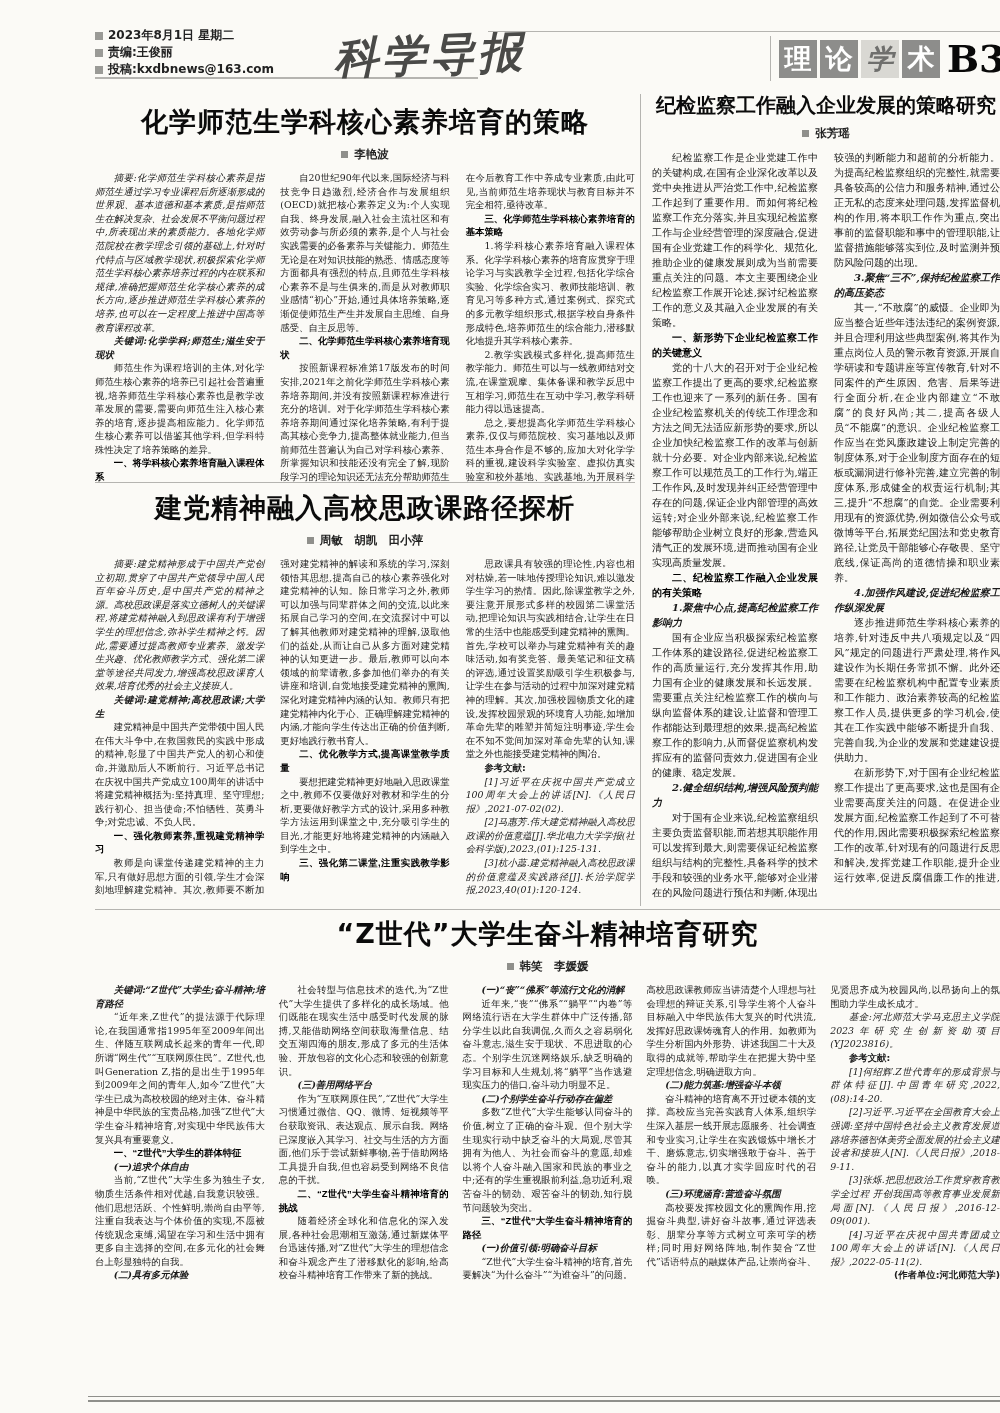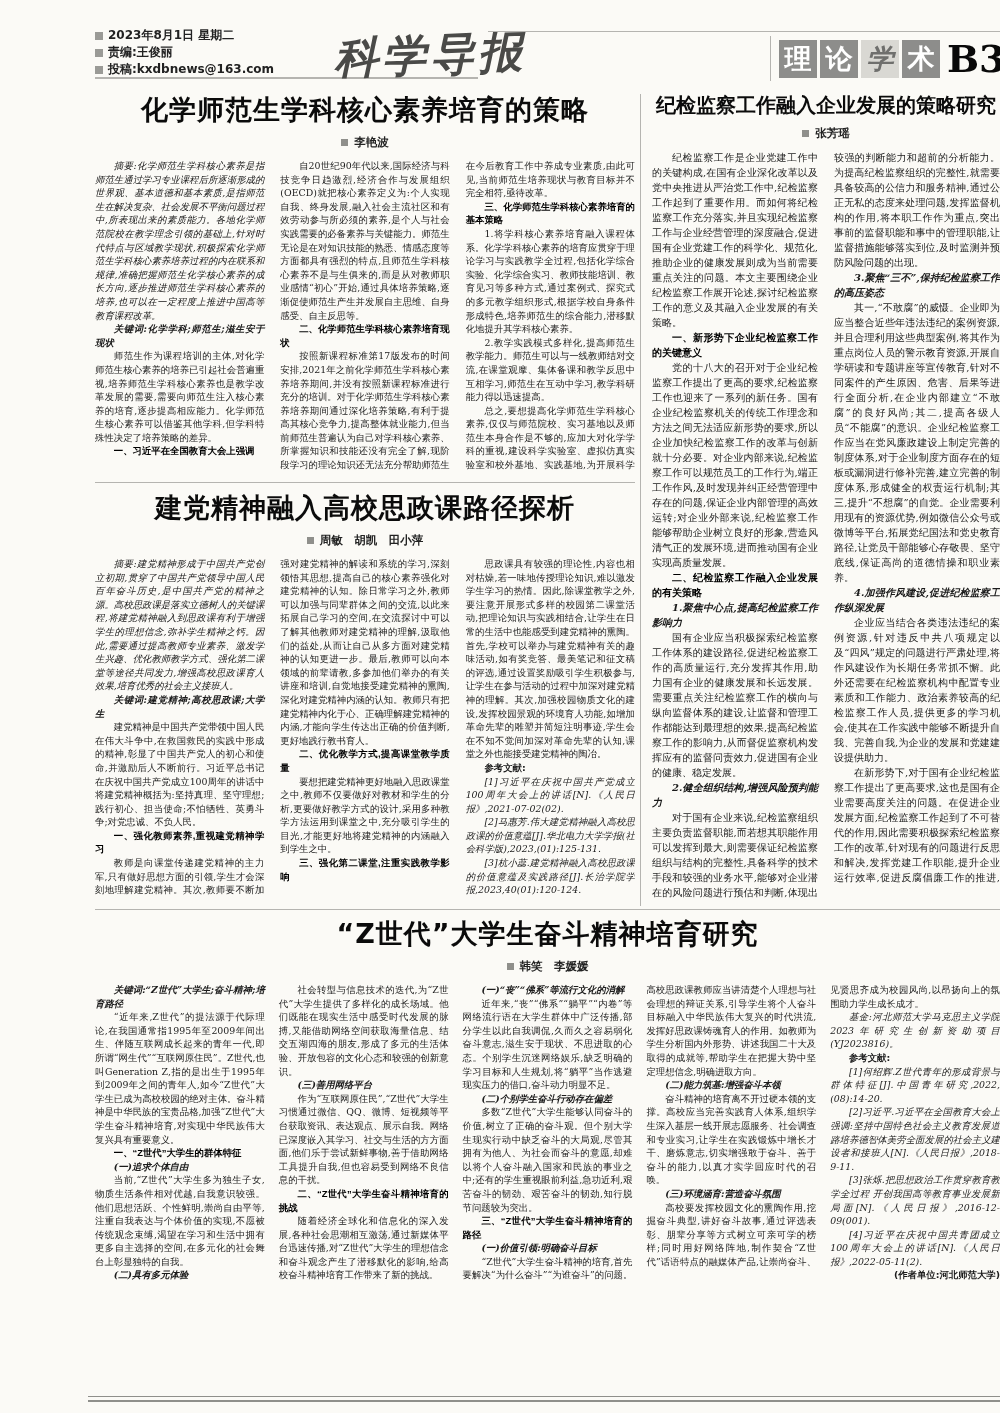--- a/index.html
+++ b/index.html
@@ -77,31 +77,31 @@
   <div class="hdr-vert rule"></div>
 
   <div class="section-flag">
     <span class="flagbox">理</span>
     <span class="flagbox">论</span>
     <span class="flagbox alt">学</span>
     <span class="flagbox">术</span>
     <span class="pageno">B3</span>
   </div>
 
-  <section class="article a1" style="left:95px;top:92px;width:540px;height:388px;">
+  <section class="article a1" style="left:95px;top:104px;width:540px;height:388px;">
     <h1 class="t t1">化学师范生学科核心素养培育的策略</h1>
     <div class="byline">
       <span class="sq"></span>
       <span>李艳波</span>
     </div>
     <div class="body cols3" style="height:322px;">
         <p class="blk abstract">摘要:化学师范生学科核心素养是指师范生通过学习专业课程后所逐渐形成的世界观、基本道德和基本素质,是指师范生在解决复杂、社会发展不平衡问题过程中,所表现出来的素质能力。各地化学师范院校在教学理念引领的基础上,针对时代特点与区域教学现状,积极探索化学师范生学科核心素养培养过程的内在联系和规律,准确把握师范生化学核心素养的成长方向,逐步推进师范生学科核心素养的培养,也可以在一定程度上推进中国高等教育课程改革。</p>
         <p class="blk keywords">关键词:化学学科;师范生;滋生安于现状</p>
         <p class="blk para">师范生作为课程培训的主体,对化学师范生核心素养的培养已引起社会普遍重视,培养师范生学科核心素养也是教学改革发展的需要,需要向师范生注入核心素养的培育,逐步提高相应能力。化学师范生核心素养可以借鉴其他学科,但学科特殊性决定了培养策略的差异。</p>
-        <p class="blk head">一、习近平在全国教育大会上强调</p>
+        <p class="blk head">一、将学科核心素养培育融入课程体系</p>
         <p class="blk para">自20世纪90年代以来,国际经济与科技竞争日趋激烈,经济合作与发展组织(OECD)就把核心素养定义为:个人实现自我、终身发展,融入社会主流社区和有效劳动参与所必须的素养,是个人与社会实践需要的必备素养与关键能力。师范生无论是在对知识技能的熟悉、情感态度等方面都具有强烈的特点,且师范生学科核心素养不是与生俱来的,而是从对教师职业感情“初心”开始,通过具体培养策略,逐渐促使师范生产生并发展自主思维、自身感受、自主反思等。</p>
         <p class="blk head">二、化学师范生学科核心素养培育现状</p>
         <p class="blk para">按照新课程标准第17版发布的时间安排,2021年之前化学师范生学科核心素养培养期间,并没有按照新课程标准进行充分的培训。对于化学师范生学科核心素养培养期间通过深化培养策略,有利于提高其核心竞争力,提高整体就业能力,但当前师范生普遍认为自己对学科核心素养、所掌握知识和技能还没有完全了解,现阶段学习的理论知识还无法充分帮助师范生在今后教育工作中养成专业素质,由此可见,当前师范生培养现状与教育目标并不完全相符,亟待改革。</p>
         <p class="blk head">三、化学师范生学科核心素养培育的基本策略</p>
         <p class="blk para">1.将学科核心素养培育融入课程体系。化学学科核心素养的培育应贯穿于理论学习与实践教学全过程,包括化学综合实验、化学综合实习、教师技能培训、教育见习等多种方式,通过案例式、探究式的多元教学组织形式,根据学校自身条件形成特色,培养师范生的综合能力,潜移默化地提升其学科核心素养。</p>
         <p class="blk para">2.教学实践模式多样化,提高师范生教学能力。师范生可以与一线教师结对交流,在课堂观摩、集体备课和教学反思中互相学习,师范生在互动中学习,教学科研能力得以迅速提高。</p>
         <p class="blk para">总之,要想提高化学师范生学科核心素养,仅仅与师范院校、实习基地以及师范生本身合作是不够的,应加大对化学学科的重视,建设科学实验室、虚拟仿真实验室和校外基地、实践基地,为开展科学研究和实验活动提供硬件支撑,并按照课程标准要求、足额课时,配置好师资,相信在各方共同努力下,化学师范生学科核心素养培育能力将得到大幅提升。</p>
       </div>
   </section>
 
@@ -116,21 +116,21 @@
         <p class="blk head">一、新形势下企业纪检监察工作的关键意义</p>
         <p class="blk para">党的十八大的召开对于企业纪检监察工作提出了更高的要求,纪检监察工作也迎来了一系列的新任务。国有企业纪检监察机关的传统工作理念和方法之间无法适应新形势的要求,所以企业加快纪检监察工作的改革与创新就十分必要。对企业内部来说,纪检监察工作可以规范员工的工作行为,端正工作作风,及时发现并纠正经营管理中存在的问题,保证企业内部管理的高效运转;对企业外部来说,纪检监察工作能够帮助企业树立良好的形象,营造风清气正的发展环境,进而推动国有企业实现高质量发展。</p>
         <p class="blk head">二、纪检监察工作融入企业发展的有关策略</p>
         <p class="blk subhead">1.聚焦中心点,提高纪检监察工作影响力</p>
         <p class="blk para">国有企业应当积极探索纪检监察工作体系的建设路径,促进纪检监察工作的高质量运行,充分发挥其作用,助力国有企业的健康发展和长远发展。需要重点关注纪检监察工作的横向与纵向监督体系的建设,让监督和管理工作都能达到最理想的效果,提高纪检监察工作的影响力,从而督促监察机构发挥应有的监督问责效力,促进国有企业的健康、稳定发展。</p>
         <p class="blk subhead">2.健全组织结构,增强风险预判能力</p>
         <p class="blk para">对于国有企业来说,纪检监察组织主要负责监督职能,而若想其职能作用可以发挥到最大,则需要保证纪检监察组织与结构的完整性,具备科学的技术手段和较强的业务水平,能够对企业潜在的风险问题进行预估和判断,体现出较强的判断能力和超前的分析能力。为提高纪检监察组织的完整性,就需要具备较高的公信力和服务精神,通过公正无私的态度来处理问题,发挥监督机构的作用,将本职工作作为重点,突出事前的监督职能和事中的管理职能,让监督措施能够落实到位,及时监测并预防风险问题的出现。</p>
         <p class="blk subhead">3.聚焦“三不”,保持纪检监察工作的高压姿态</p>
         <p class="blk para">其一,“不敢腐”的威慑。企业即为应当整合近些年违法违纪的案例资源,并且合理利用这些典型案例,将其作为重点岗位人员的警示教育资源,开展自学研读和专题讲座等宣传教育,针对不同案件的产生原因、危害、后果等进行全面分析,在企业内部建立“不敢腐”的良好风尚;其二,提高各级人员“不能腐”的意识。企业纪检监察工作应当在党风廉政建设上制定完善的制度体系,对于企业制度方面存在的短板或漏洞进行修补完善,建立完善的制度体系,形成健全的权责运行机制;其三,提升“不想腐”的自觉。企业需要利用现有的资源优势,例如微信公众号或微博等平台,拓展党纪国法和党史教育路径,让党员干部能够心存敬畏、坚守底线,保证高尚的道德情操和职业素养。</p>
         <p class="blk subhead">4.加强作风建设,促进纪检监察工作纵深发展</p>
-        <p class="blk para">企业应当结合各类违法违纪的案例资源,针对违反中共八项规定以及“四风”规定的问题进行严肃处理,将作风建设作为长期任务常抓不懈。此外还需要在纪检监察机构中配置专业素质和工作能力、政治素养较高的纪检监察工作人员,提供更多的学习机会,使其在工作实践中能够不断提升自我、完善自我,为企业的发展和党建建设提供助力。</p>
+        <p class="blk para">逐步推进师范生学科核心素养的培养,针对违反中共八项规定以及“四风”规定的问题进行严肃处理,将作风建设作为长期任务常抓不懈。此外还需要在纪检监察机构中配置专业素质和工作能力、政治素养较高的纪检监察工作人员,提供更多的学习机会,使其在工作实践中能够不断提升自我、完善自我,为企业的发展和党建建设提供助力。</p>
         <p class="blk para">在新形势下,对于国有企业纪检监察工作提出了更高要求,这也是国有企业需要高度关注的问题。在促进企业发展方面,纪检监察工作起到了不可替代的作用,因此需要积极探索纪检监察工作的改革,针对现有的问题进行反思和解决,发挥党建工作职能,提升企业运行效率,促进反腐倡廉工作的推进,在企业内部营造积极良好的工作风气,促进国有企业的健康发展。</p>
       </div>
   </section>
 
   <section class="article a3" style="left:95px;top:490px;width:540px;height:416px;">
     <h1 class="t t1">建党精神融入高校思政课路径探析</h1>
     <div class="byline">
       <span class="sq"></span>
       <span>周敏　胡凯　田小萍</span>
     </div>

